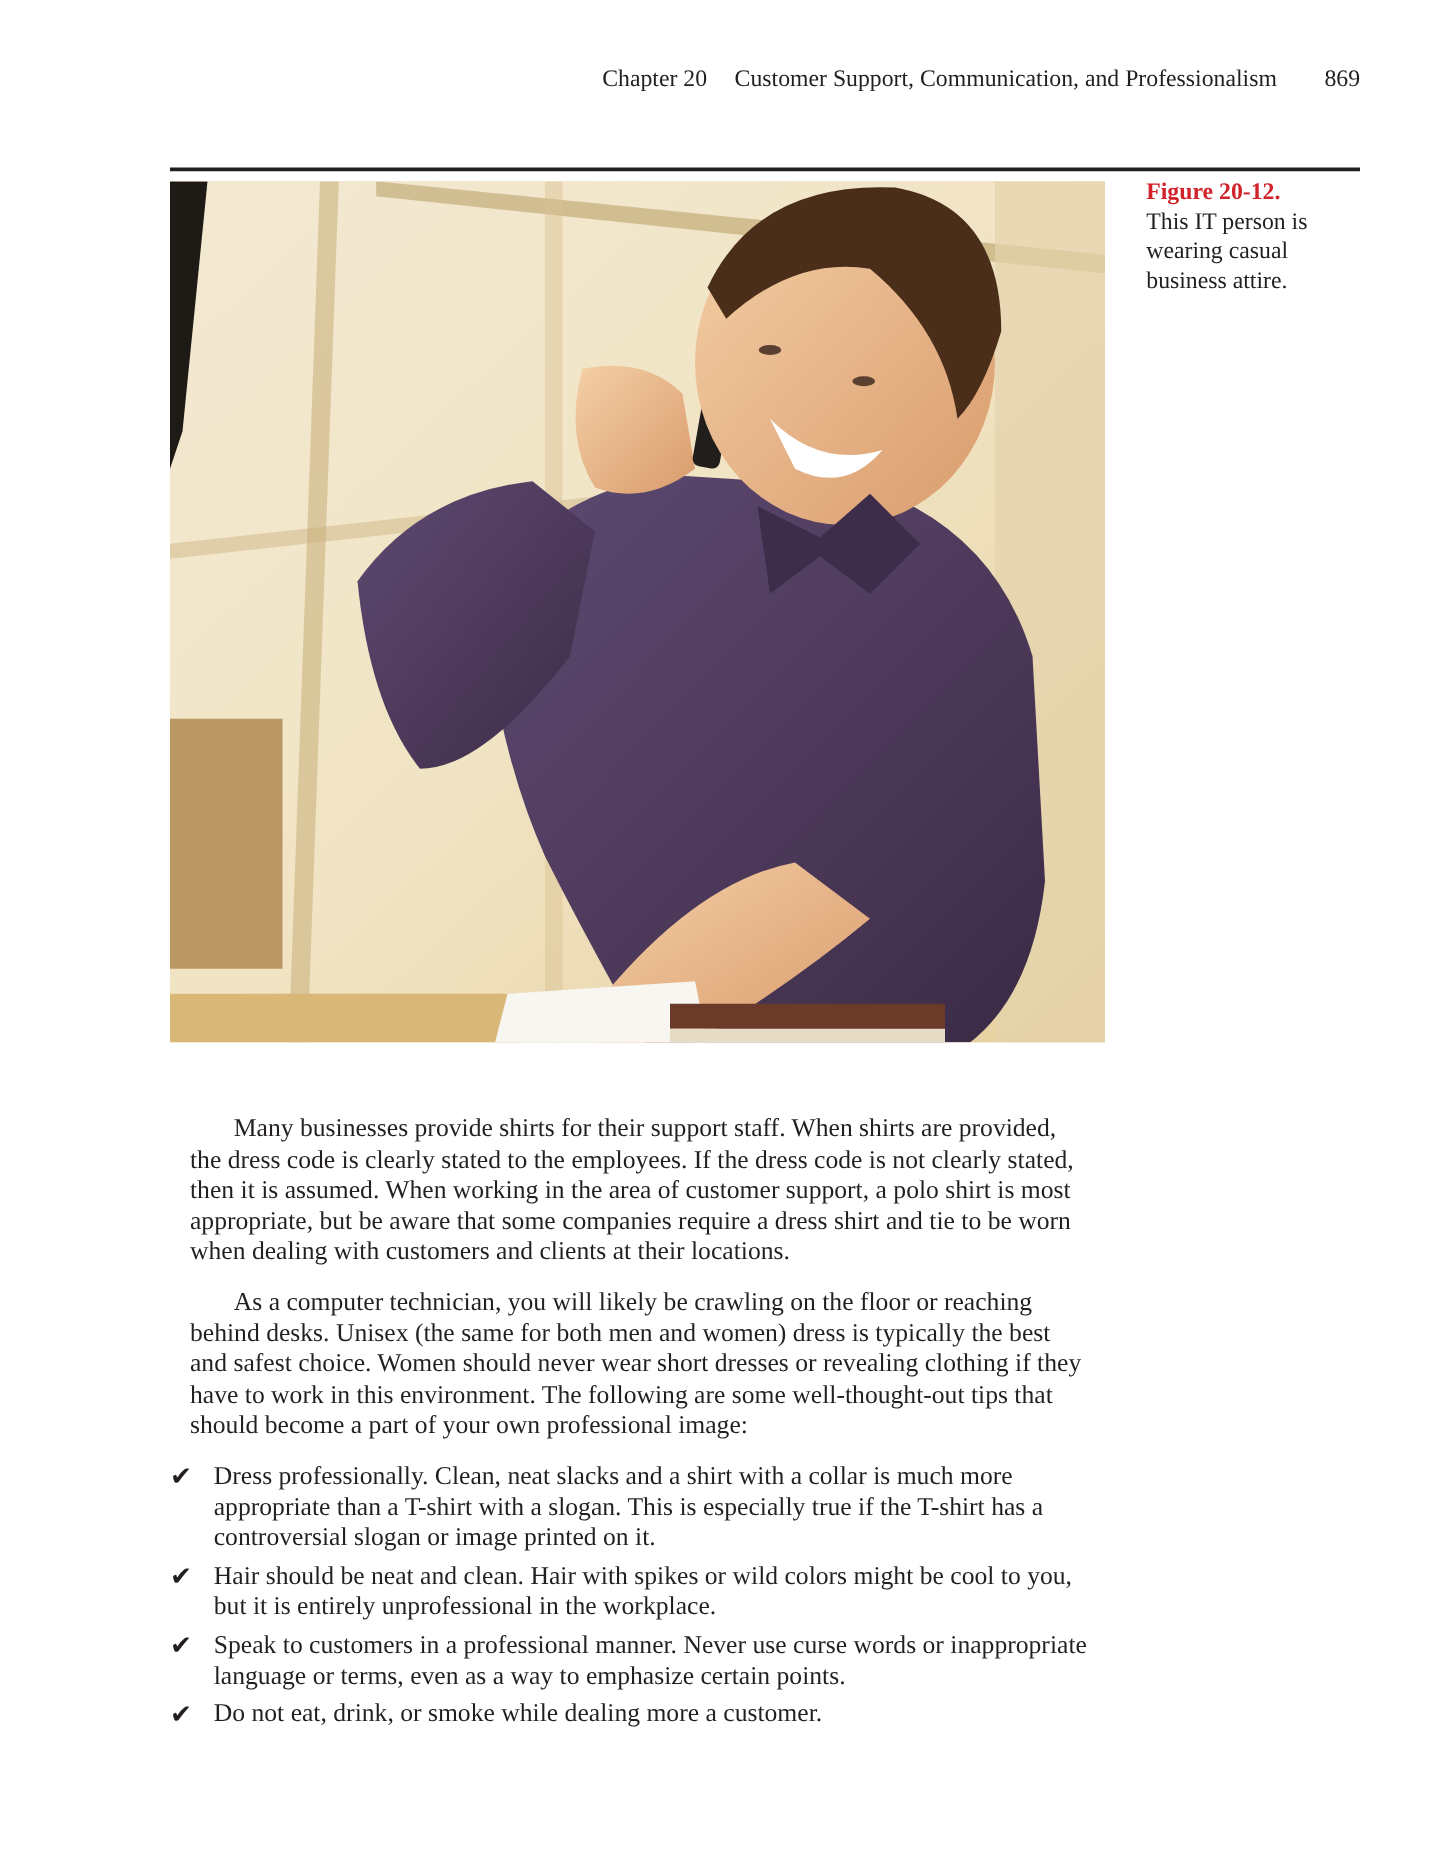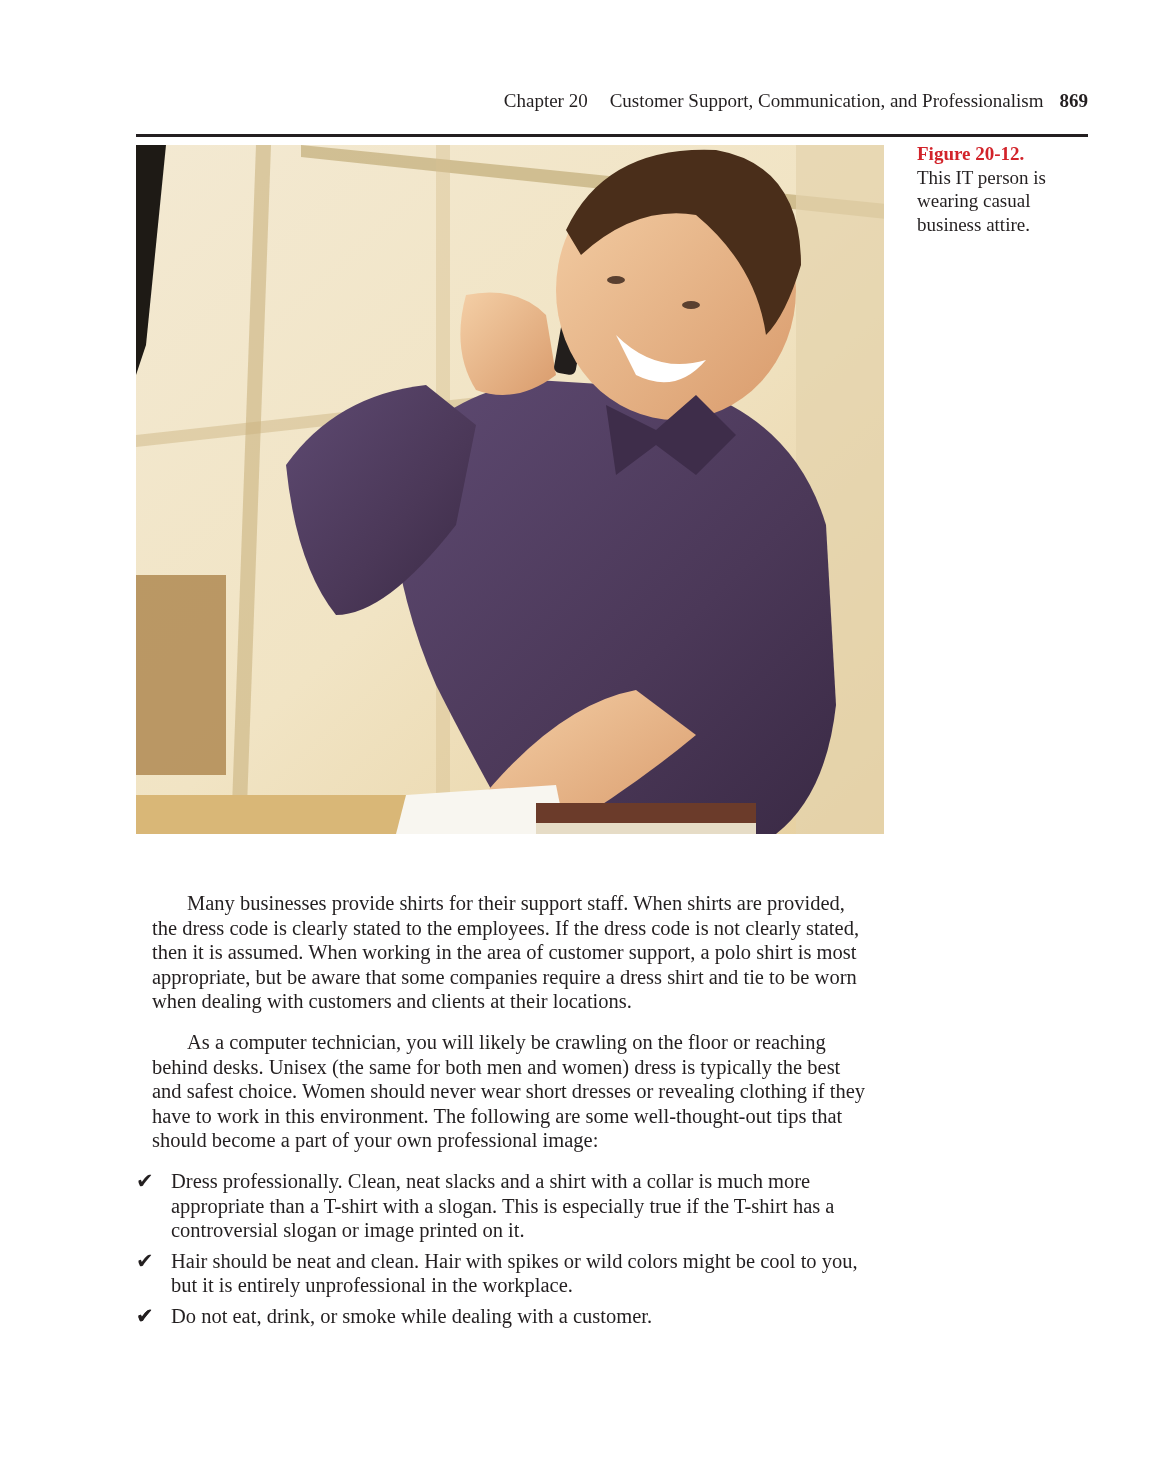--- a/index.html
+++ b/index.html
@@ -6,22 +6,22 @@
     body {
       width: 1156px; height: 1479px; position: relative; overflow: hidden;
       font-family: "Liberation Serif", "DejaVu Serif", serif; color: #231f20;
     }
     .running-head {
       position: absolute; top: 52px; left: 0; width: 1088px;
       display: flex; justify-content: flex-end; align-items: baseline;
       font-size: 19px; line-height: 24px;
     }
     .rh-chapter { margin-right: 22px; }
-    .rh-title { margin-right: 16px; }
-    .rh-page { font-weight: bold; margin-top: 37px; }
+    .rh-title { margin-right: 38px; }
+    .rh-page { font-weight: normal; }
     .rule {
       position: absolute; top: 134px; left: 136px; width: 952px; height: 3px;
       background: #231f20;
     }
     .photo {
       position: absolute; top: 145px; left: 136px; width: 748px; height: 689px;
       overflow: hidden; background: #efe3c6;
     }
     .photo svg { display: block; width: 748px; height: 689px; }
     .caption {
@@ -126,19 +126,20 @@
     <li class="bullet">
       <span class="check">✔</span>
       <span>Dress professionally. Clean, neat slacks and a shirt with a collar is much more appropriate than a T-shirt with a slogan. This is especially true if the T-shirt has a controversial slogan or image printed on it.</span>
     </li>
     <li class="bullet">
       <span class="check">✔</span>
       <span>Hair should be neat and clean. Hair with spikes or wild colors might be cool to you, but it is entirely unprofessional in the workplace.</span>
     </li>
     <li class="bullet">
       <span class="check">✔</span>
+      <span>Speak to customers in a professional manner. Never use curse words or inappropriate language or terms, even as a way to emphasize certain points.</span>
     </li>
     <li class="bullet">
       <span class="check">✔</span>
-      <span>Do not eat, drink, or smoke while dealing with a customer.</span>
+      <span>Do not eat, drink, or smoke while dealing more a customer.</span>
     </li>
   </ul>
 </div>
 
 </body></html>

